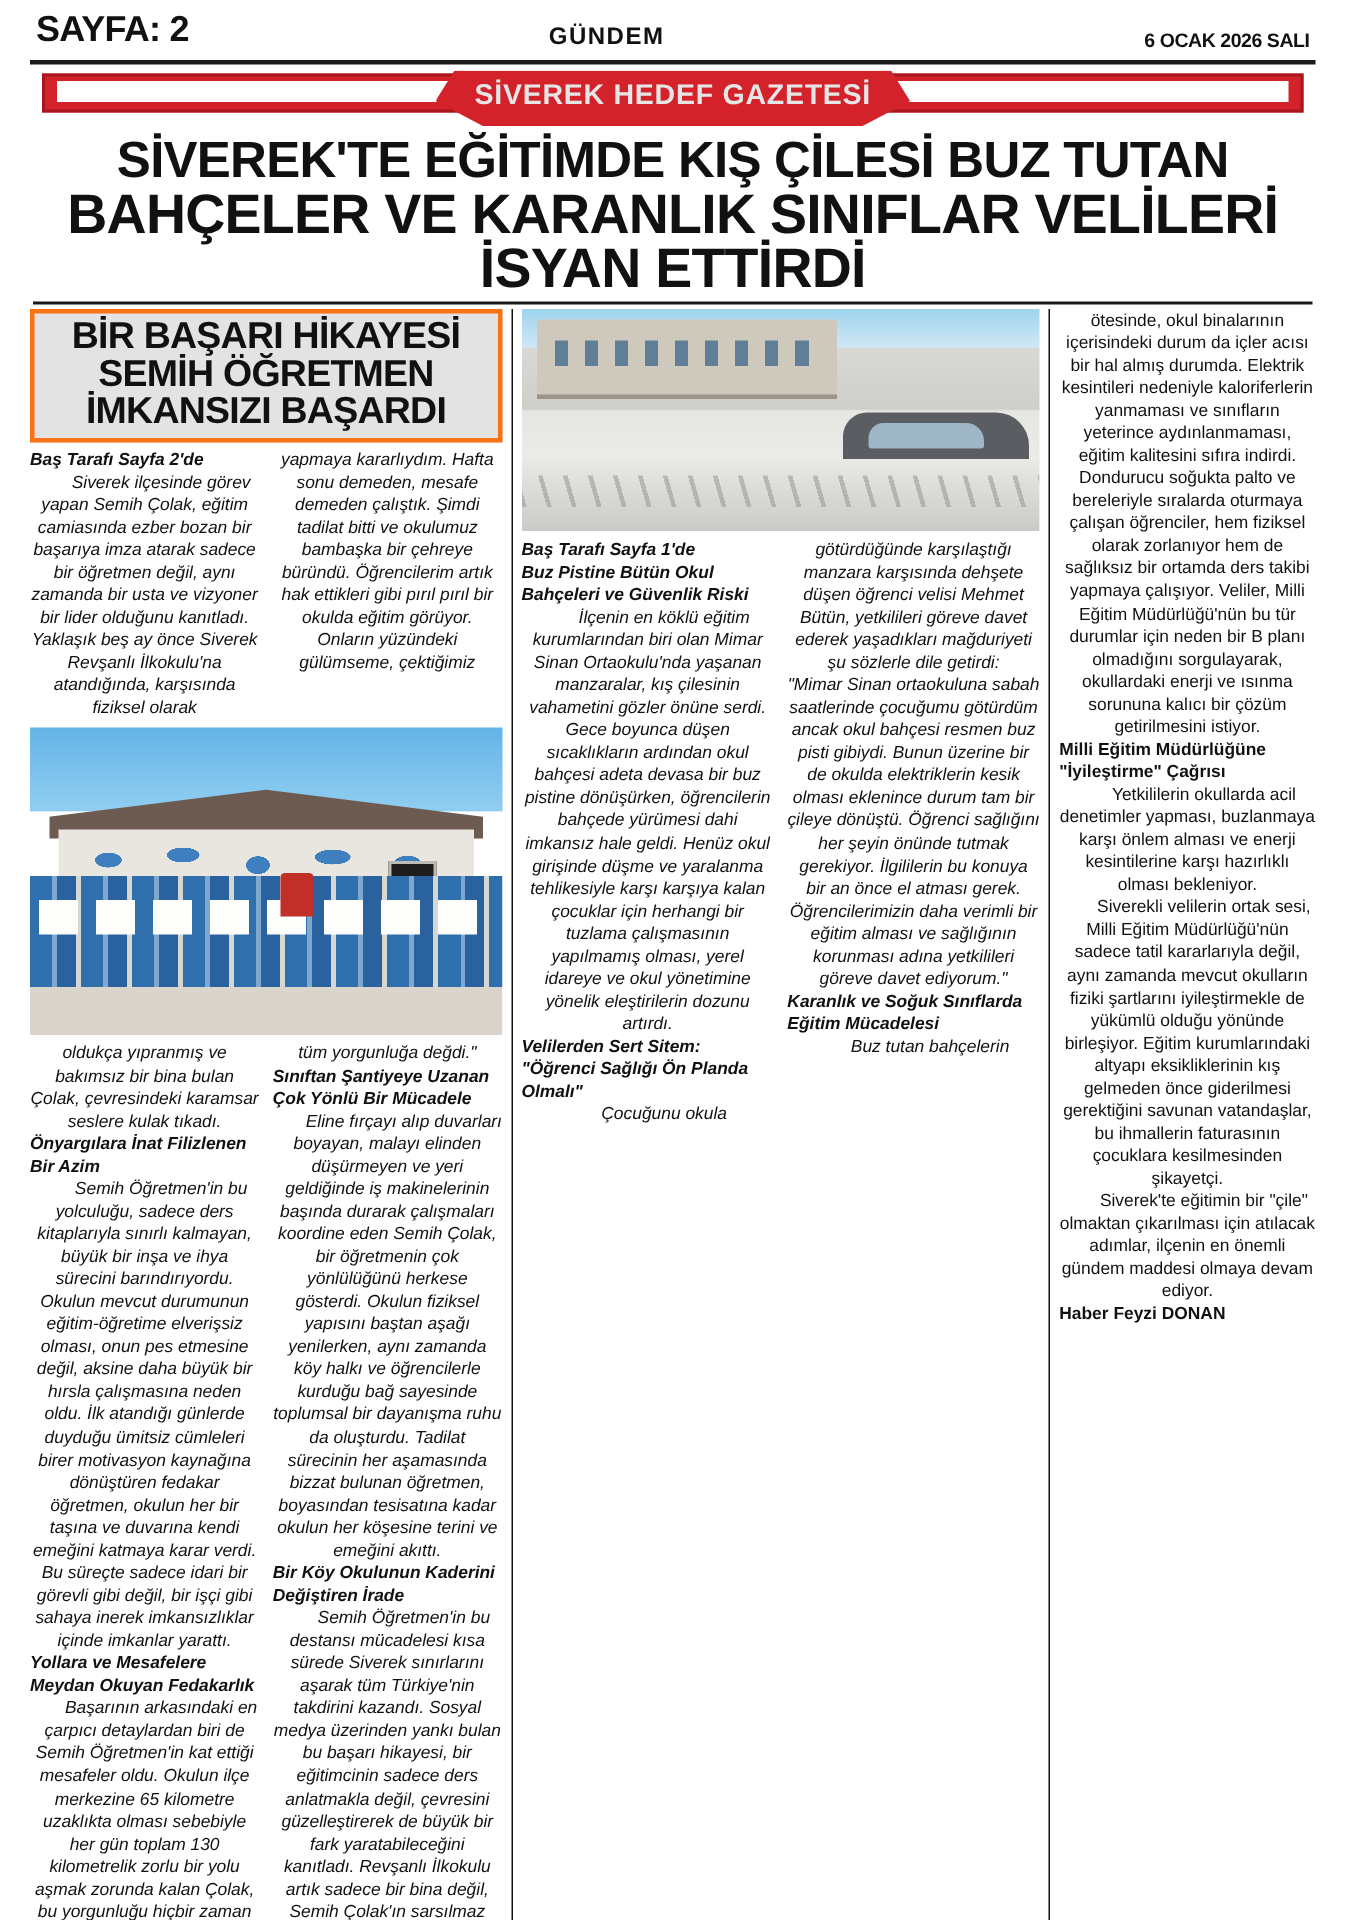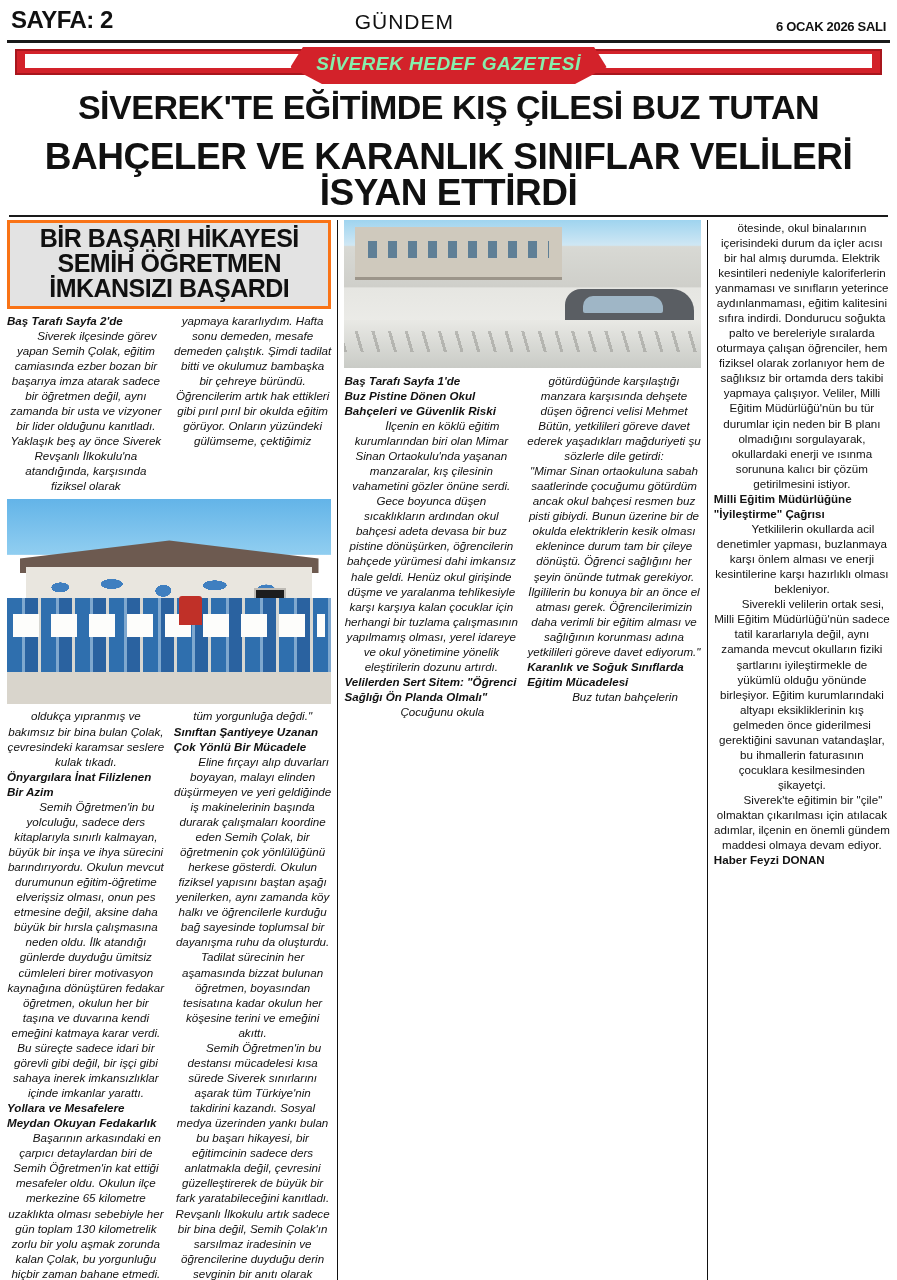--- a/index.html
+++ b/index.html
@@ -4,33 +4,33 @@
 <style>
   * { box-sizing: border-box; }
   html, body { margin:0; padding:0; }
   body {
     width: 897px; height: 1280px;
     background: #ffffff;
     font-family: "Liberation Sans", sans-serif;
     color: #111;
     overflow: hidden;
   }
-  .page { width:897px; height:1280px; position:relative; padding: 0 7px; }
+  .page { width:897px; height:1280px; position:relative; padding: 0 20px; }
 
   
   .masthead {
     display:flex; align-items:flex-end; justify-content:space-between;
     padding: 6px 4px 4px 4px;
   }
   .masthead .pageno {
     font-weight:bold; font-size:24px; letter-spacing:-0.5px;
     font-family:"Liberation Sans", sans-serif;
   }
   .masthead .section {
-    font-weight:normal; font-size:21px; letter-spacing:1px;
+    font-weight:bold; font-size:16px; letter-spacing:1px;
     position:relative; left:-40px;
   }
   .masthead .datestr {
     font-weight:bold; font-size:13px; letter-spacing:-0.3px;
   }
   .rule-top { height:3px; background:#1a1a1a; margin:2px 0 0 0; }
 
   
   .banner-wrap {
     position:relative; height:38px; margin-top:4px;
@@ -39,33 +39,32 @@
     position:absolute; left:8px; right:8px; top:2px; height:26px;
     background:#d3222a; border:2px solid #a8161d;
   }
   .banner-inner-l, .banner-inner-r {
     position:absolute; top:7px; height:14px; background:#ffffff;
   }
   .banner-inner-l { left:18px; width:275px; }
   .banner-inner-r { right:18px; width:275px; }
   .banner-badge {
     position:absolute; left:50%; transform:translateX(-50%); top:0px;
-    background:#d3222a; color:#86efac; font-weight:bold; font-size:19px;
+    background:#d3222a; color:#e5e5e5; font-weight:bold; font-size:19px;
     letter-spacing:0.5px; padding:6px 26px 9px 26px;
     clip-path: polygon(4% 0, 96% 0, 100% 55%, 90% 100%, 10% 100%, 0 55%);
-    font-style:italic;
   }
 
   
   .main-head {
     text-align:center; font-weight:bold; line-height:0.97;
     letter-spacing:-0.5px; margin:6px 0 2px 0;
   }
   .main-head .l1 { font-size:34px; display:block; }
-  .main-head .l2 { font-size:37px; display:block; margin-top:15px;text-align:center; }
+  .main-head .l2 { font-size:37px; display:block; margin-top:1px;text-align:center; }
   .rule-thin { height:2px; background:#1a1a1a; margin:4px 2px 0 2px; }
 
   
   .top-block { display:flex; gap:0; margin-top:3px; }
   .zone-left { width:332px; padding-right:6px; }
   .zone-mid  { width:372px; padding:0 6px; border-left:1px solid #111; border-right:1px solid #111;}
   .zone-right{ width:183px; padding-left:6px; }
 
   
   .subhead-box {
@@ -232,37 +231,38 @@
           <p class="body">oldukça yıpranmış ve bakımsız bir bina bulan Çolak, çevresindeki karamsar seslere kulak tıkadı.</p>
           <p class="sub-bold">Önyargılara İnat Filizlenen Bir Azim</p>
           <p class="body ind">Semih Öğretmen'in bu yolculuğu, sadece ders kitaplarıyla sınırlı kalmayan, büyük bir inşa ve ihya sürecini barındırıyordu. Okulun mevcut durumunun eğitim-öğretime elverişsiz olması, onun pes etmesine değil, aksine daha büyük bir hırsla çalışmasına neden oldu. İlk atandığı günlerde duyduğu ümitsiz cümleleri birer motivasyon kaynağına dönüştüren fedakar öğretmen, okulun her bir taşına ve duvarına kendi emeğini katmaya karar verdi. Bu süreçte sadece idari bir görevli gibi değil, bir işçi gibi sahaya inerek imkansızlıklar içinde imkanlar yarattı.</p>
           <p class="sub-bold">Yollara ve Mesafelere Meydan Okuyan Fedakarlık</p>
           <p class="body ind">Başarının arkasındaki en çarpıcı detaylardan biri de Semih Öğretmen'in kat ettiği mesafeler oldu. Okulun ilçe merkezine 65 kilometre uzaklıkta olması sebebiyle her gün toplam 130 kilometrelik zorlu bir yolu aşmak zorunda kalan Çolak, bu yorgunluğu hiçbir zaman bahane etmedi. Haftanın yedi günü boyunca dinlenmek yerine vaktini okulun şantiyesine çevirdiği sınıflarda geçiren genç öğretmen, hafta sonlarını da tadilat işlerine ayırarak gerçek bir eğitim neferi olduğunu gösterdi. Onun bu gayreti, mesafelerin gönül birliği karşısında ne kadar hükümsüz olduğunu tüm ilçeye hissettirdi. "Geldiğimde ümitsiz konuşanlar vardı ama ben elimden geleni</p>
         </div>
         <div>
           <p class="body">tüm yorgunluğa değdi."</p>
           <p class="sub-bold">Sınıftan Şantiyeye Uzanan Çok Yönlü Bir Mücadele</p>
           <p class="body ind">Eline fırçayı alıp duvarları boyayan, malayı elinden düşürmeyen ve yeri geldiğinde iş makinelerinin başında durarak çalışmaları koordine eden Semih Çolak, bir öğretmenin çok yönlülüğünü herkese gösterdi. Okulun fiziksel yapısını baştan aşağı yenilerken, aynı zamanda köy halkı ve öğrencilerle kurduğu bağ sayesinde toplumsal bir dayanışma ruhu da oluşturdu. Tadilat sürecinin her aşamasında bizzat bulunan öğretmen, boyasından tesisatına kadar okulun her köşesine terini ve emeğini akıttı.</p>
+          <p class="sub-bold">Bir Köy Okulunun Kaderini Değiştiren İrade</p>
           <p class="body ind">Semih Öğretmen'in bu destansı mücadelesi kısa sürede Siverek sınırlarını aşarak tüm Türkiye'nin takdirini kazandı. Sosyal medya üzerinden yankı bulan bu başarı hikayesi, bir eğitimcinin sadece ders anlatmakla değil, çevresini güzelleştirerek de büyük bir fark yaratabileceğini kanıtladı. Revşanlı İlkokulu artık sadece bir bina değil, Semih Çolak'ın sarsılmaz iradesinin ve öğrencilerine duyduğu derin sevginin bir anıtı olarak duruyor.</p>
 
         </div>
       </div>
     </div>
 
     <div class="zone-mid">
       <div class="photo ph-snow">
         <div class="bld"></div>
         <div class="car"></div>
         <div class="ice"></div>
       </div>
 
       <div class="twocol">
         <div>
           <p class="bold-lead">Baş Tarafı Sayfa 1'de</p>
-          <p class="sub-bold">Buz Pistine Dönen Okul Bahçeleri ve Güvenlik Riski</p>
+          <p class="sub-bold">Buz Pistine Bütün Okul Bahçeleri ve Güvenlik Riski</p>
           <p class="body ind">İlçenin en köklü eğitim kurumlarından biri olan Mimar Sinan Ortaokulu'nda yaşanan manzaralar, kış çilesinin vahametini gözler önüne serdi. Gece boyunca düşen sıcaklıkların ardından okul bahçesi adeta devasa bir buz pistine dönüşürken, öğrencilerin bahçede yürümesi dahi imkansız hale geldi. Henüz okul girişinde düşme ve yaralanma tehlikesiyle karşı karşıya kalan çocuklar için herhangi bir tuzlama çalışmasının yapılmamış olması, yerel idareye ve okul yönetimine yönelik eleştirilerin dozunu artırdı.</p>
           <p class="sub-bold">Velilerden Sert Sitem: "Öğrenci Sağlığı Ön Planda Olmalı"</p>
           <p class="body ind">Çocuğunu okula</p>
         </div>
         <div>
           <p class="body">götürdüğünde karşılaştığı manzara karşısında dehşete düşen öğrenci velisi Mehmet Bütün, yetkilileri göreve davet ederek yaşadıkları mağduriyeti şu sözlerle dile getirdi:</p>
           <p class="body">"Mimar Sinan  ortaokuluna sabah saatlerinde çocuğumu götürdüm ancak okul bahçesi resmen buz pisti gibiydi. Bunun üzerine bir de okulda elektriklerin kesik olması eklenince durum tam bir çileye dönüştü. Öğrenci sağlığını her şeyin önünde tutmak gerekiyor. İlgililerin bu konuya bir an önce el atması gerek. Öğrencilerimizin daha verimli bir eğitim alması ve sağlığının korunması adına yetkilileri göreve davet ediyorum."</p>
           <p class="sub-bold">Karanlık ve Soğuk Sınıflarda Eğitim Mücadelesi</p>
           <p class="body ind">Buz tutan bahçelerin</p>
         </div>

